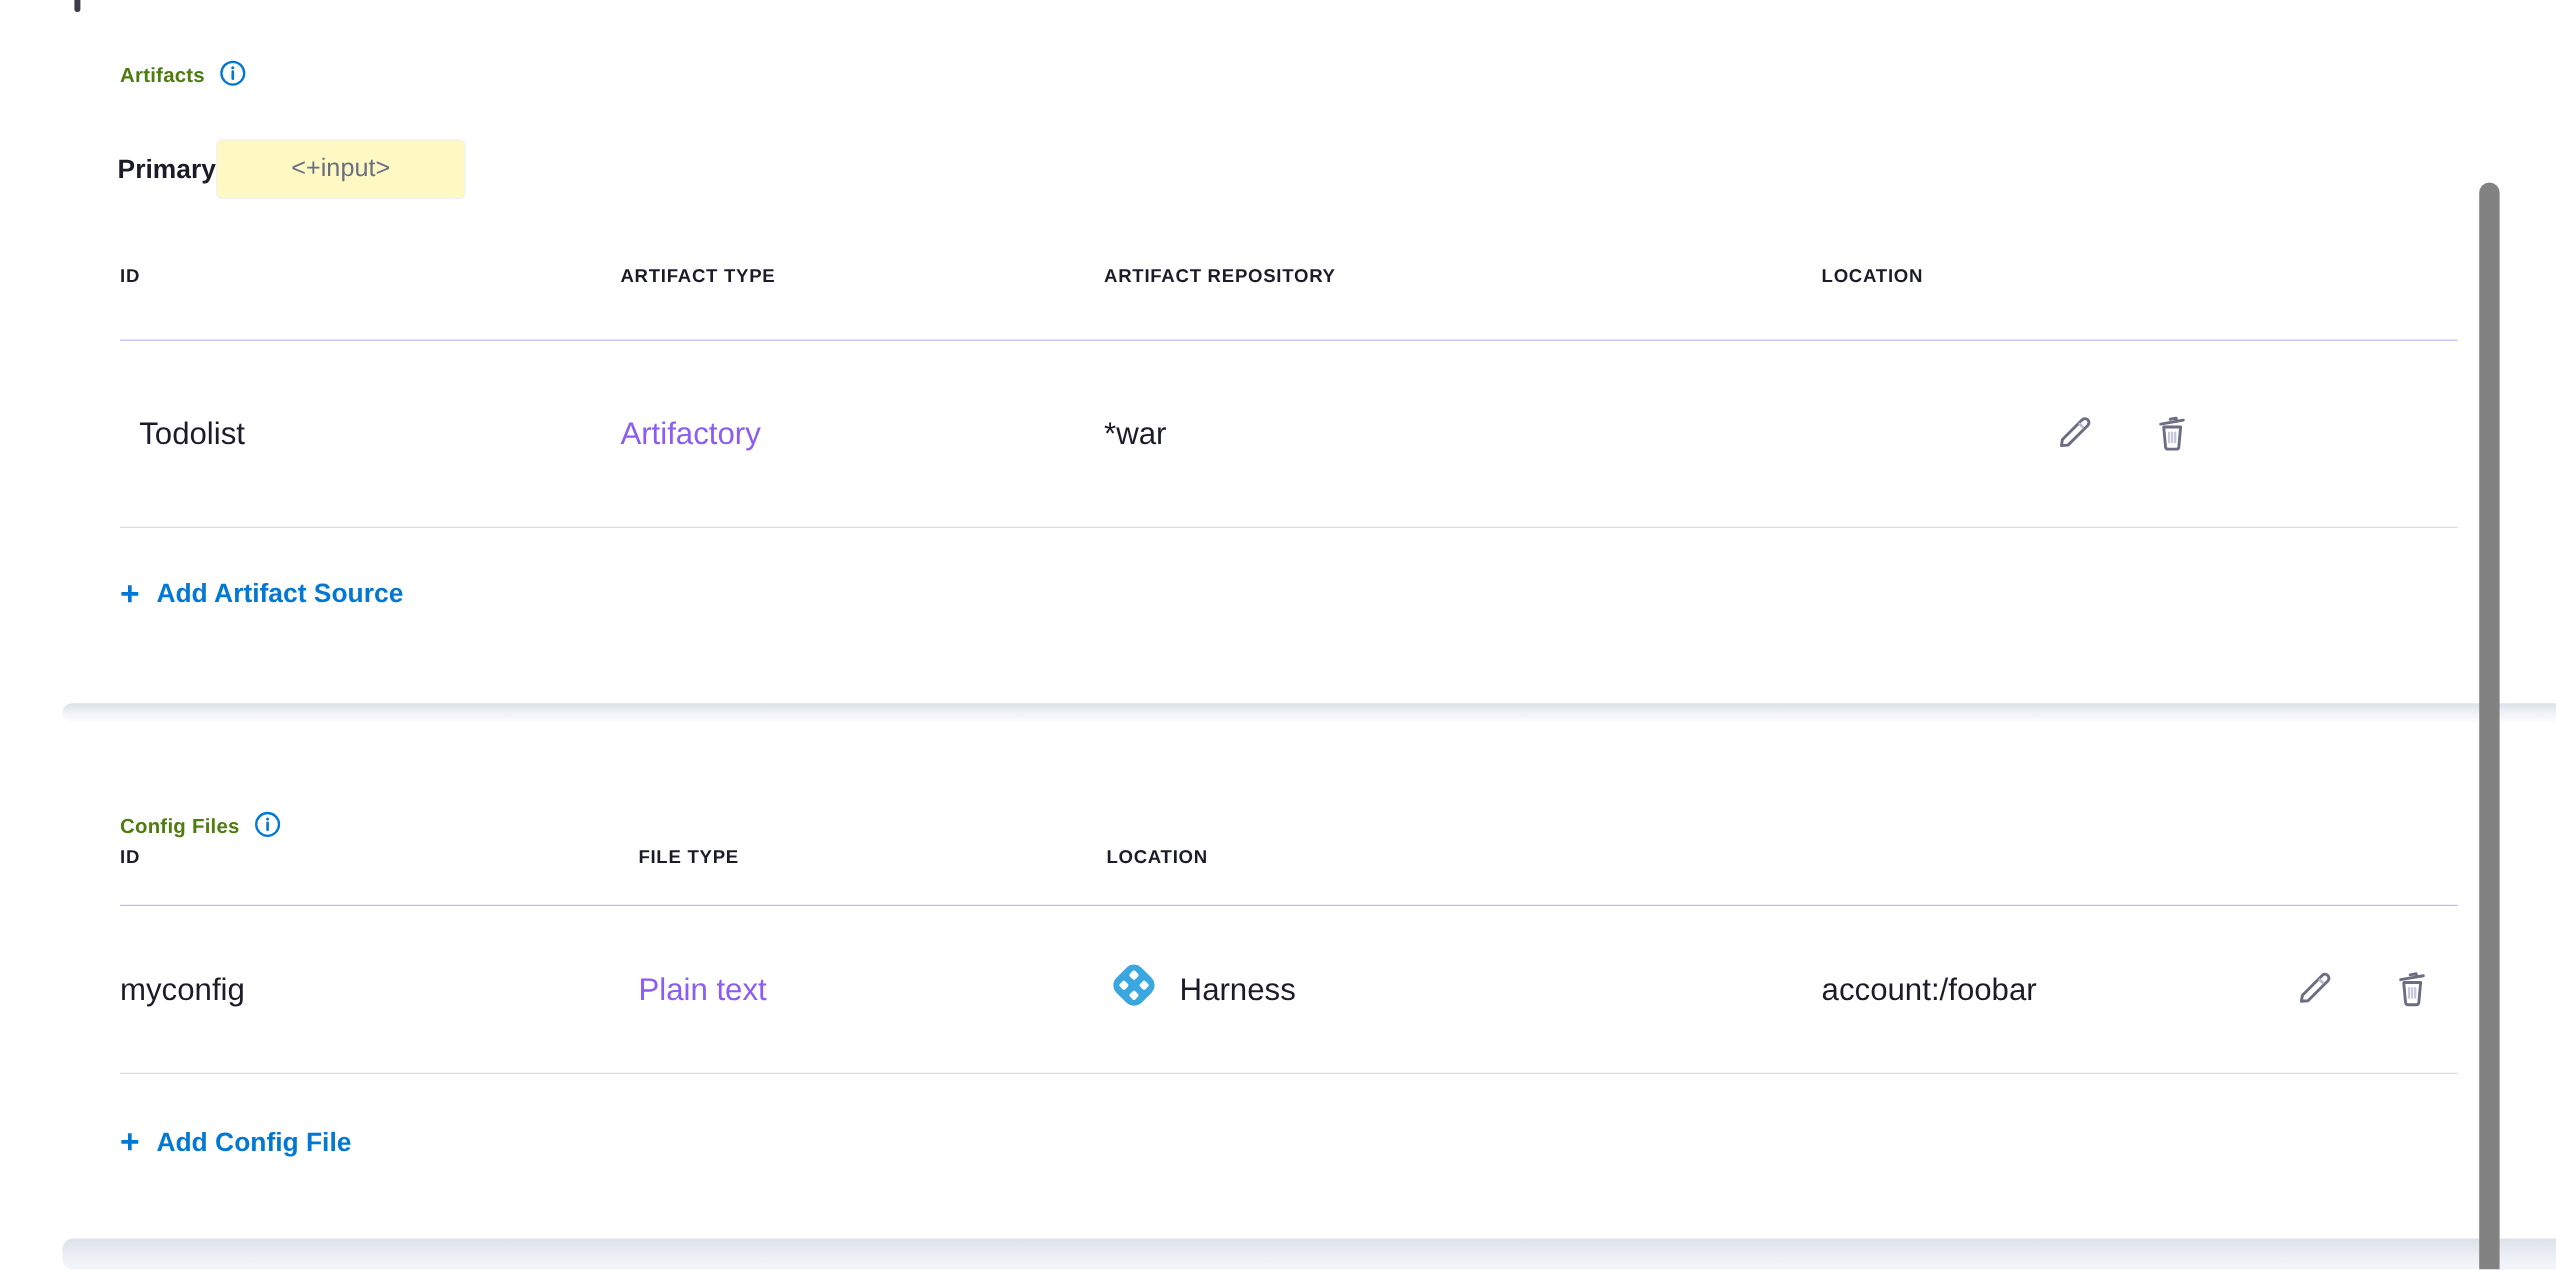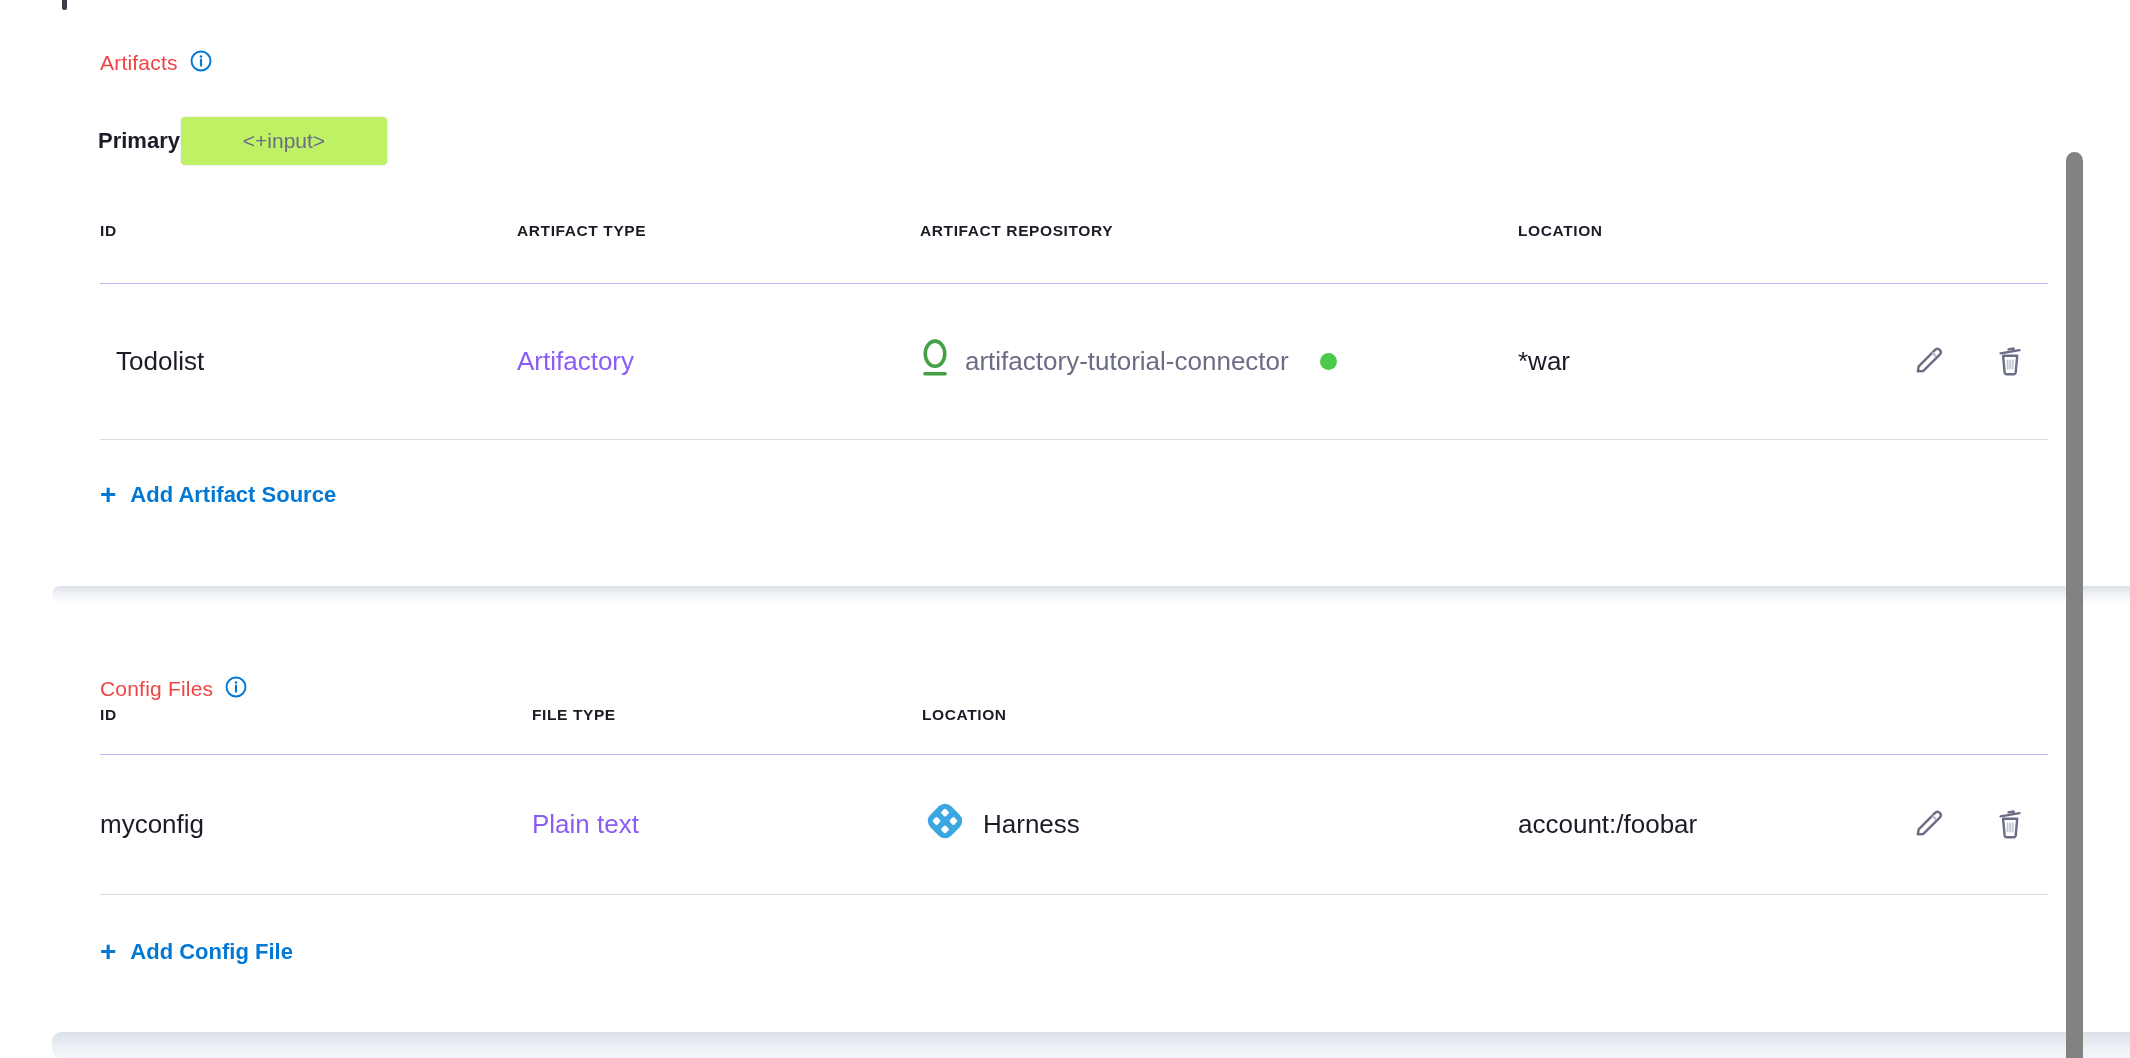--- a/index.html
+++ b/index.html
@@ -12,29 +12,29 @@
     overflow: hidden;
   }
   .top-tick {
     position: absolute; left: 62px; top: 0; width: 5px; height: 10px;
     background: #3c3d47; border-radius: 0 0 2px 2px;
   }
   .abs { position: absolute; }
 
   
   .title-row { display: flex; align-items: center; gap: 12px; }
-  .section-title { font-size: 21px; font-weight: normal; color: #ef4444; letter-spacing: 0.2px; }
+  .section-title { font-size: 17px; font-weight: bold; color: #4d7c0f; letter-spacing: 0.2px; }
   .info-btn { background: none; border: none; cursor: pointer; display: flex; align-items: center; }
 
   
   .primary-row { display: flex; align-items: center; }
   .primary-label { font-size: 22px; font-weight: bold; color: #1c1c28; }
   .input-chip {
     width: 208px; height: 50px;
-    background: #bef264; border: 1px solid #eef1f5; border-radius: 5px;
+    background: #fef9c3; border: 1px solid #eef1f5; border-radius: 5px;
     display: flex; align-items: center; justify-content: center;
     font-size: 21px; color: #6b6d85; cursor: text;
   }
 
   
   .table { width: 1948px; }
   .grid-artifacts { display: grid; grid-template-columns: 417px 403px 598px 330px 200px; }
   .grid-config    { display: grid; grid-template-columns: 432px 390px 596px 330px 200px; }
   .thead { border-bottom: 1px solid #c4b5fd; align-items: flex-start; }
   .thead-artifacts { height: 76px; padding-top: 14px; }
@@ -120,30 +120,20 @@
     <div class="th">ID</div>
     <div class="th">ARTIFACT TYPE</div>
     <div class="th">ARTIFACT REPOSITORY</div>
     <div class="th">LOCATION</div>
     <div class="th"></div>
   </div>
 
   <div class="trow trow-artifacts grid-artifacts">
     <div class="cell" style="padding-left:16px;">Todolist</div>
     <div class="cell muted">Artifactory</div>
-    <div class="cell cell-with-icon">
-      <span>
-        <svg width="30" height="42" viewBox="0 0 16 21">
-          <ellipse cx="8" cy="8.2" rx="5.2" ry="6.7" fill="none" stroke="#43a047" stroke-width="1.9"></ellipse>
-          <path d="M2.6 18.9h10.8" stroke="#43a047" stroke-width="1.9" stroke-linecap="round"></path>
-        </svg>
-      </span>
-      <span class="muted" style="color:#6b6d85;">artifactory-tutorial-connector</span>
-      <span class="status-dot"></span>
-    </div>
     <div class="cell">*war</div>
     <div class="cell actions">
       <button class="icon-btn">
         <span>
           <svg width="36" height="36" viewBox="0 0 24 24" fill="none" stroke="#6b6d85" stroke-width="1.6" stroke-linejoin="round" stroke-linecap="round">
             <path d="M5.2 19.6l.6-3.4L16.9 5.1a2.2 2.2 0 013.1 3.1L8.9 19.3l-3.7.3z"></path>
             <path d="M15.4 7.6l1.6 1.6" stroke="#b9bccb"></path>
           </svg>
         </span>
       </button>

